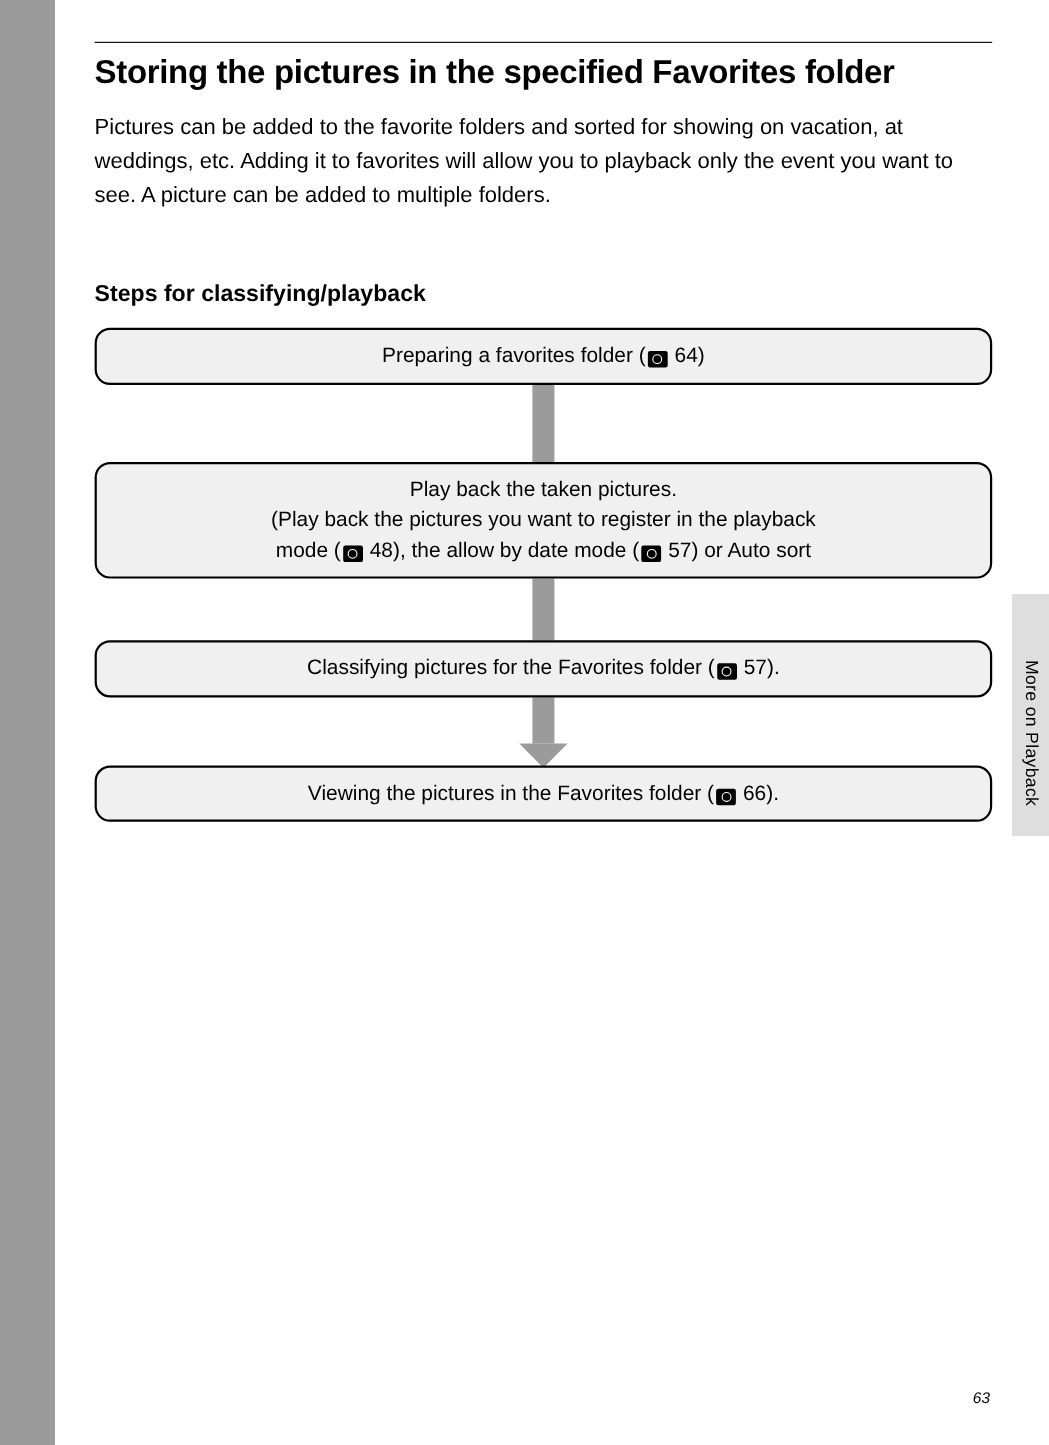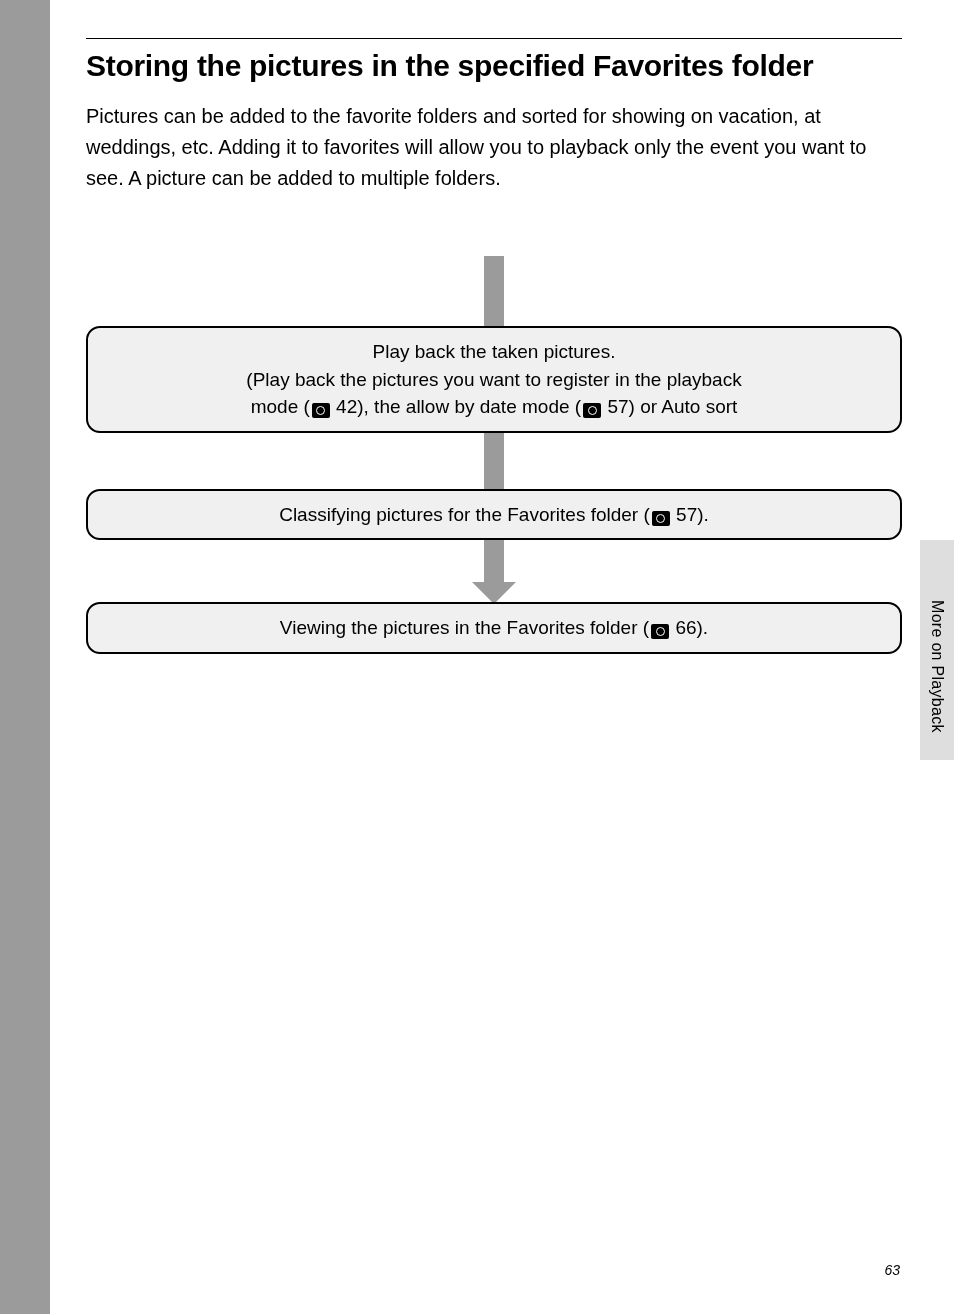--- a/index.html
+++ b/index.html
@@ -136,33 +136,37 @@
 
 <div class="page">
   <div class="side-tab"></div>
   <div class="side-label">More on Playback</div>
 
   <div class="content">
     <hr class="hr-top">
     <h1 class="title">Storing the pictures in the specified Favorites folder</h1>
     <p class="intro">Pictures can be added to the favorite folders and sorted for showing on vacation, at weddings, etc. Adding it to favorites will allow you to playback only the event you want to see. A picture can be added to multiple folders.</p>
 
+    <h2 class="steps-heading">Steps for classifying/playback</h2>
 
     <div class="flow">
 
+      <div class="step-box">
+        <span>Preparing a favorites folder (</span><span class="camera-icon"></span> <span>64</span><span>)</span>
+      </div>
 
       <div class="arrow-block">
           <div class="arrow-shaft" style="height:70px;"></div>
         </div>
 
       <div class="step-box">
         <span class="line">Play back the taken pictures.</span>
         <span class="line">(Play back the pictures you want to register in the playback</span>
         <span class="line">
-          <span>mode (</span><span class="camera-icon"></span> <span>42</span><span>), the allow by date mode (</span><span class="camera-icon"></span> <span>57</span><span>) or Auto sort</span>
+          <span>mode (</span><span class="camera-icon"></span> <span>48</span><span>), the allow by date mode (</span><span class="camera-icon"></span> <span>57</span><span>) or Auto sort</span>
         </span>
       </div>
 
       <div class="arrow-block">
           <div class="arrow-shaft" style="height:56px;"></div>
         </div>
 
       <div class="step-box">
         <span>Classifying pictures for the Favorites folder (</span><span class="camera-icon"></span> <span>57</span><span>).</span>
       </div>

